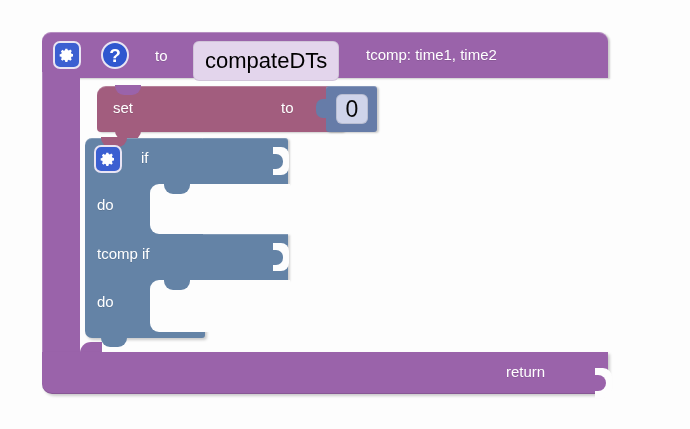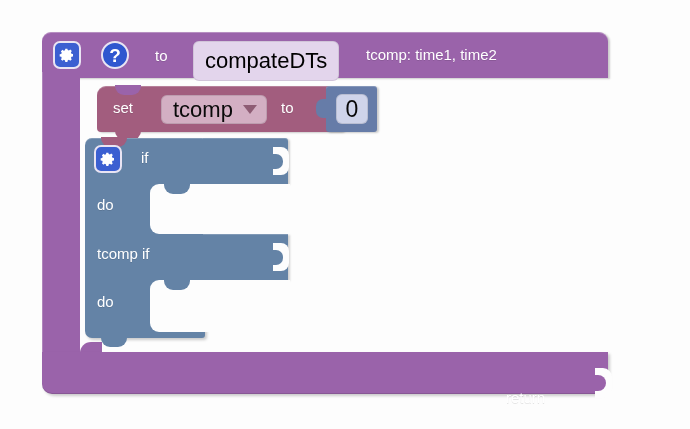--- a/index.html
+++ b/index.html
@@ -356,38 +356,34 @@
     </div>
 
     <div class="icon-help" style="left:59px; top:9px;">?</div>
 
     <div class="blk-text" style="left:113px; top:16px;">to</div>
 
     <div class="name-field">compateDTs</div>
 
     <div class="blk-text" style="left:324px; top:15px;">tcomp: time1, time2</div>
 
-    <div class="blk-text" style="left:464px; top:332px;margin-top:26px;">return</div>
+    <div class="blk-text" style="left:464px; top:332px;">return</div>
 
     <div class="return-socket">
       <div class="cut"></div>
       <div class="tab"></div>
     </div>
   </div>
 
   <div class="set-block">
     <div class="notch-top"></div>
     <div class="notch-bot"></div>
 
     <div class="blk-text" style="left:16px; top:14px;">set</div>
 
-    <div class="dropdown-field">
-      <span>tcomp</span>
-      <span class="caret"></span>
-    </div>
 
     <div class="blk-text" style="left:184px; top:14px;">to</div>
   </div>
 
   <div class="num-block">
     <div class="plug"></div>
     <div class="num-field">0</div>
   </div>
 
   <div class="if-block">

